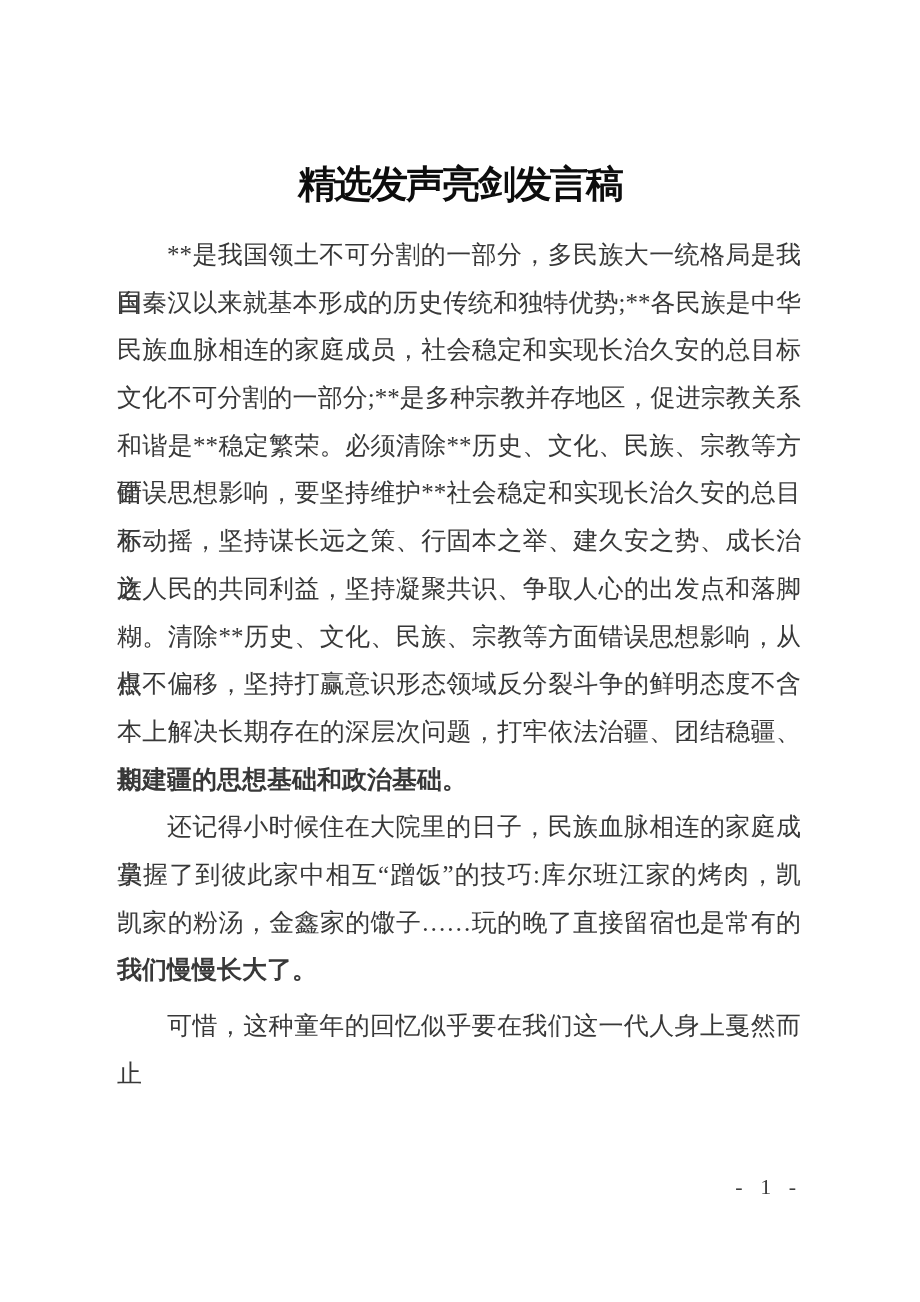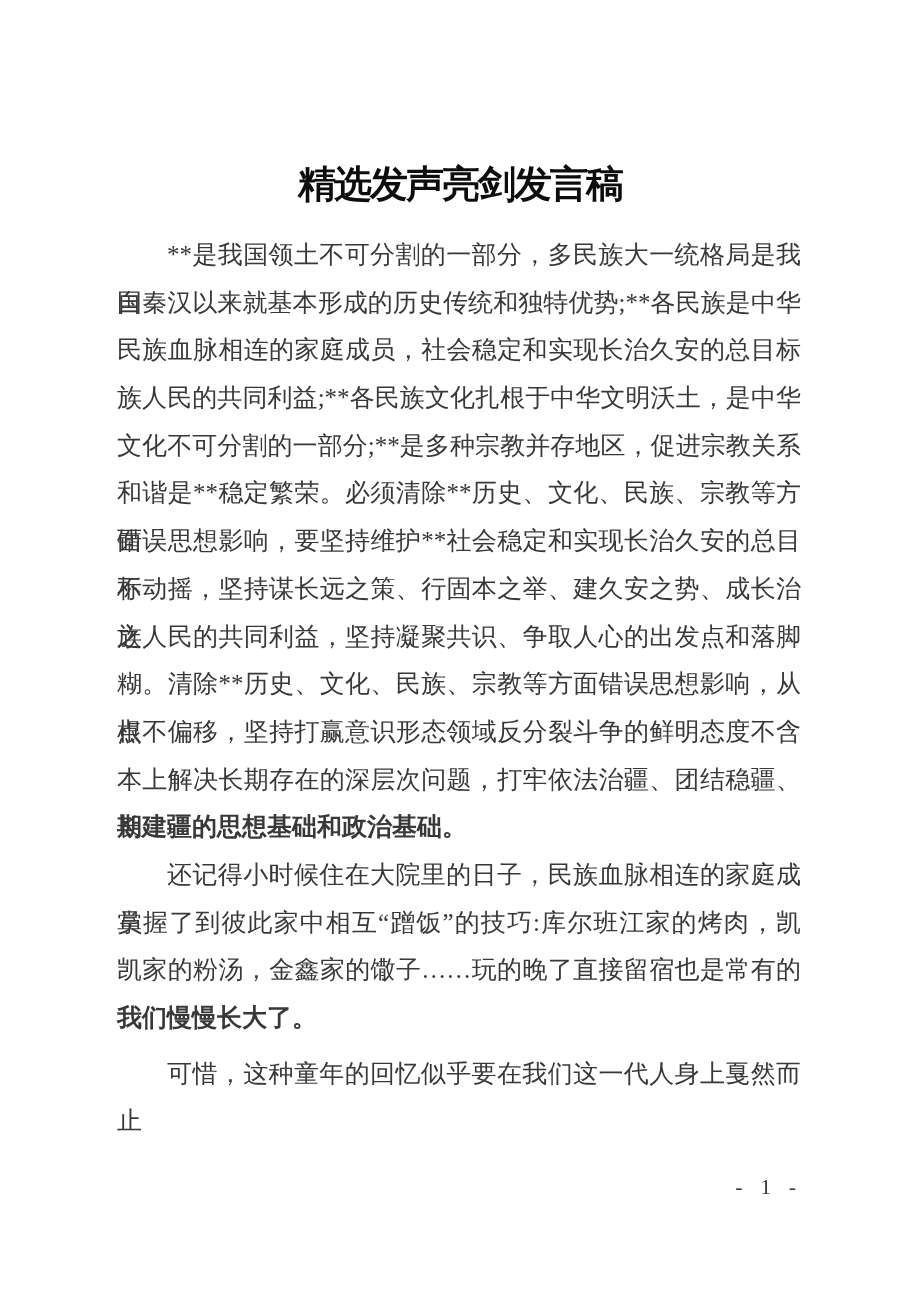--- a/index.html
+++ b/index.html
@@ -73,21 +73,20 @@
 <div class="page">
 
   <div class="doc-title">精选发声亮剑发言稿</div>
 
   <div class="body-text">
 
     <div class="paragraph">
       <div class="line indent">**是我国领土不可分割的一部分，多民族大一统格局是我国</div>
       <div class="line">自秦汉以来就基本形成的历史传统和独特优势;**各民族是中华</div>
       <div class="line">民族血脉相连的家庭成员，社会稳定和实现长治久安的总目标</div>
-      <div class="line">族人民的共同利益;**各民族文化扎根于中华文明沃土，是中华</div>
       <div class="line">文化不可分割的一部分;**是多种宗教并存地区，促进宗教关系</div>
       <div class="line">和谐是**稳定繁荣。必须清除**历史、文化、民族、宗教等方面</div>
       <div class="line">错误思想影响，要坚持维护**社会稳定和实现长治久安的总目标</div>
       <div class="line">不动摇，坚持谋长远之策、行固本之举、建久安之势、成长治之</div>
       <div class="line">族人民的共同利益，坚持凝聚共识、争取人心的出发点和落脚</div>
       <div class="line">糊。清除**历史、文化、民族、宗教等方面错误思想影响，从根</div>
       <div class="line">点不偏移，坚持打赢意识形态领域反分裂斗争的鲜明态度不含</div>
       <div class="line">本上解决长期存在的深层次问题，打牢依法治疆、团结稳疆、长</div>
       <div class="line no-just">期建疆的思想基础和政治基础。</div>
     </div>

